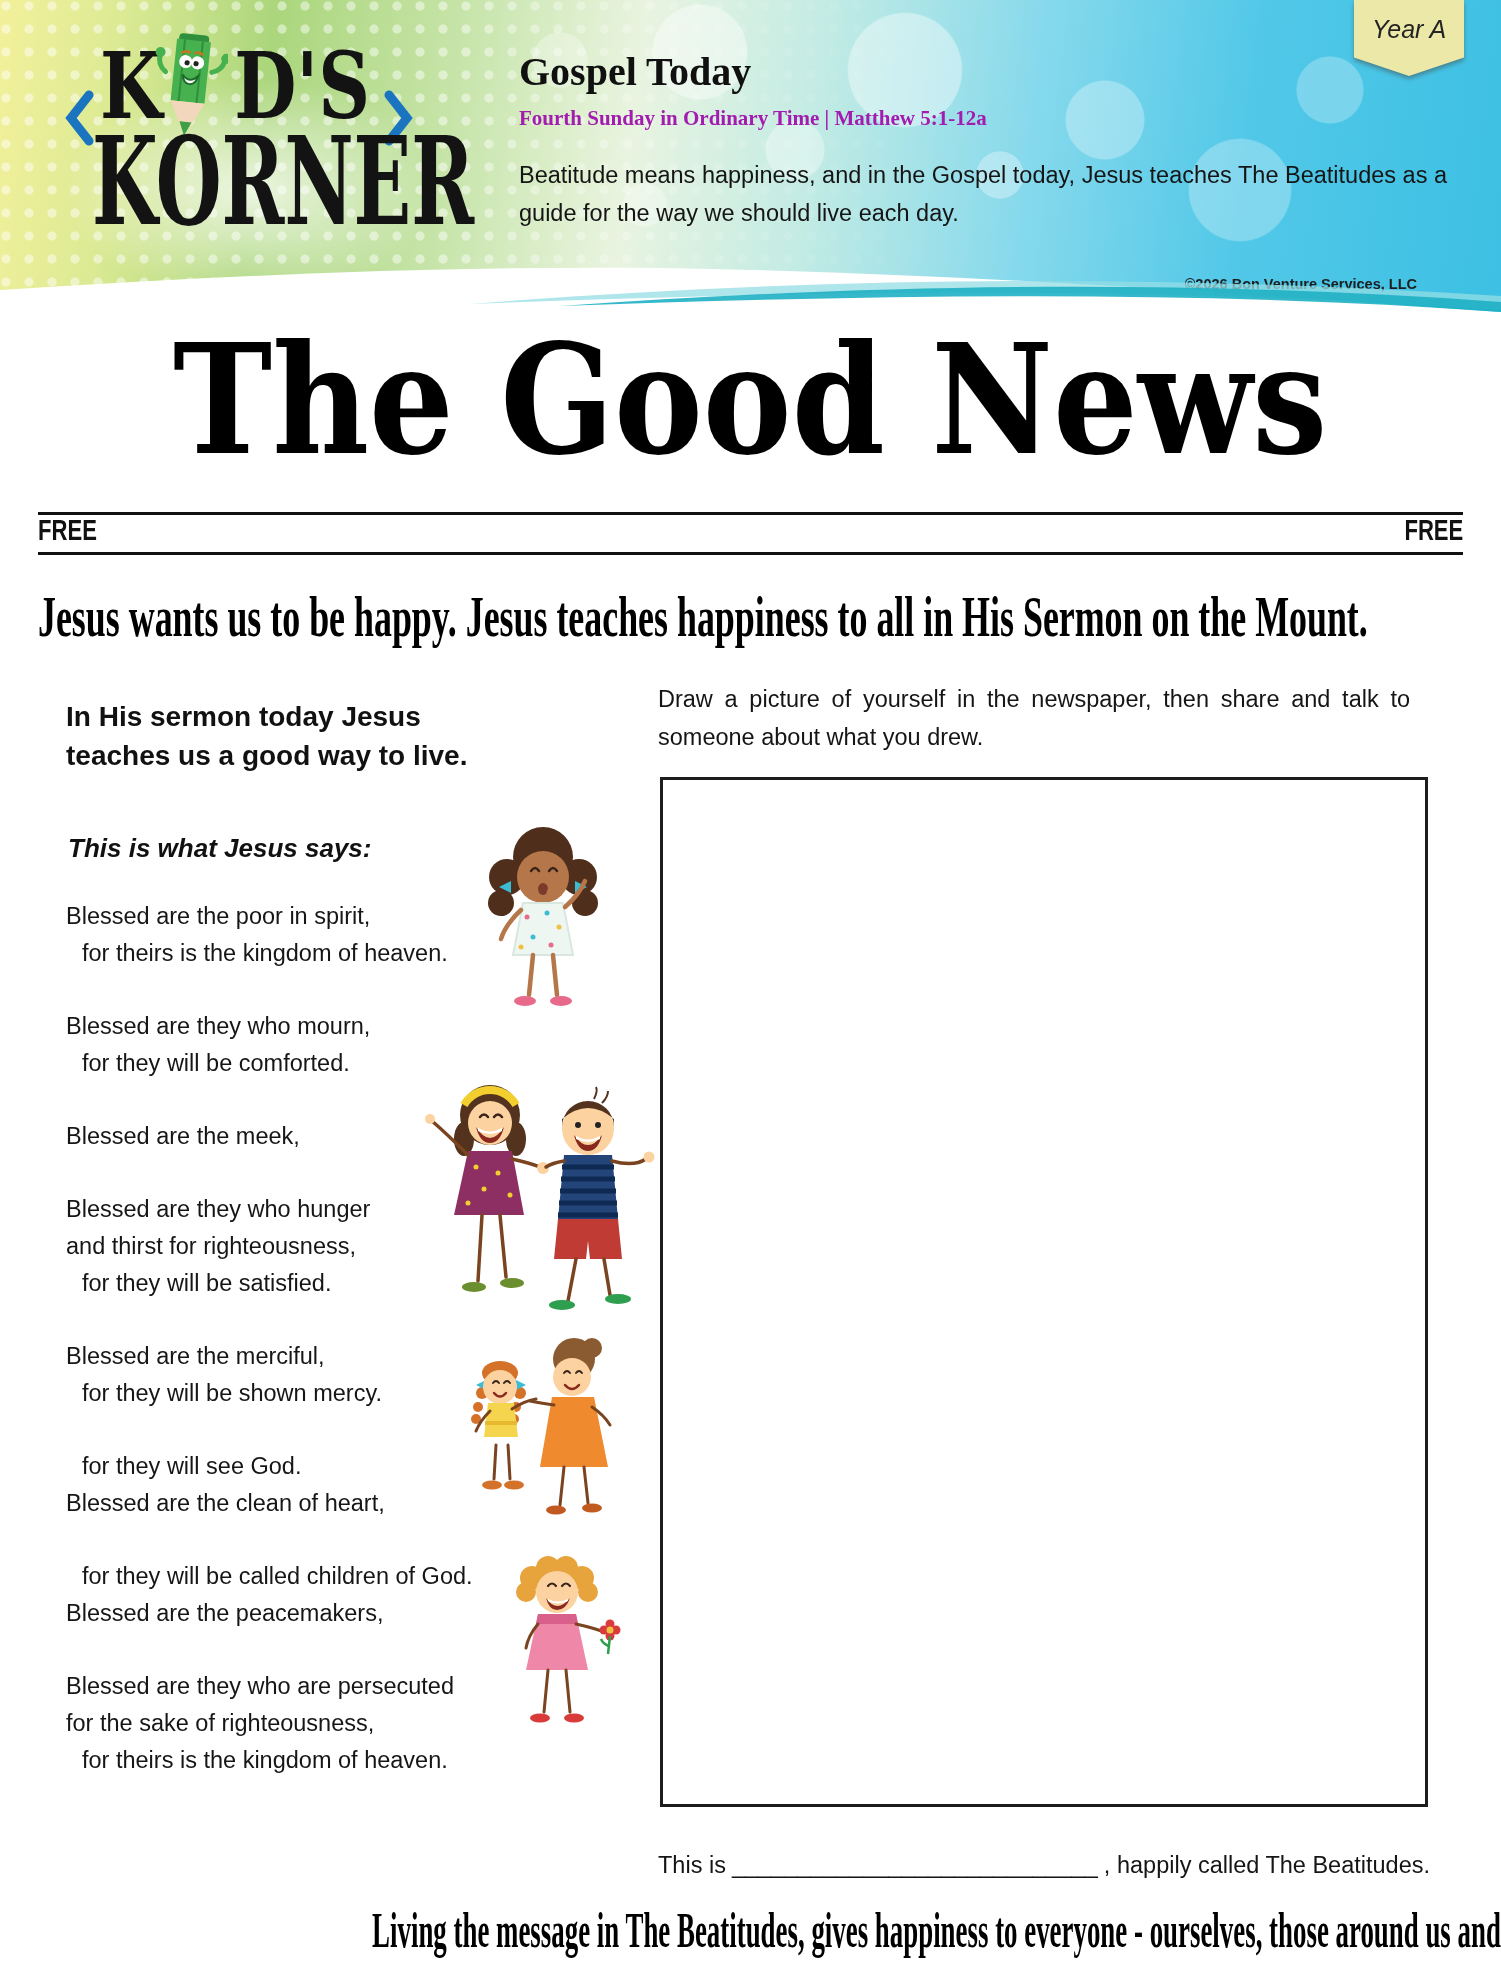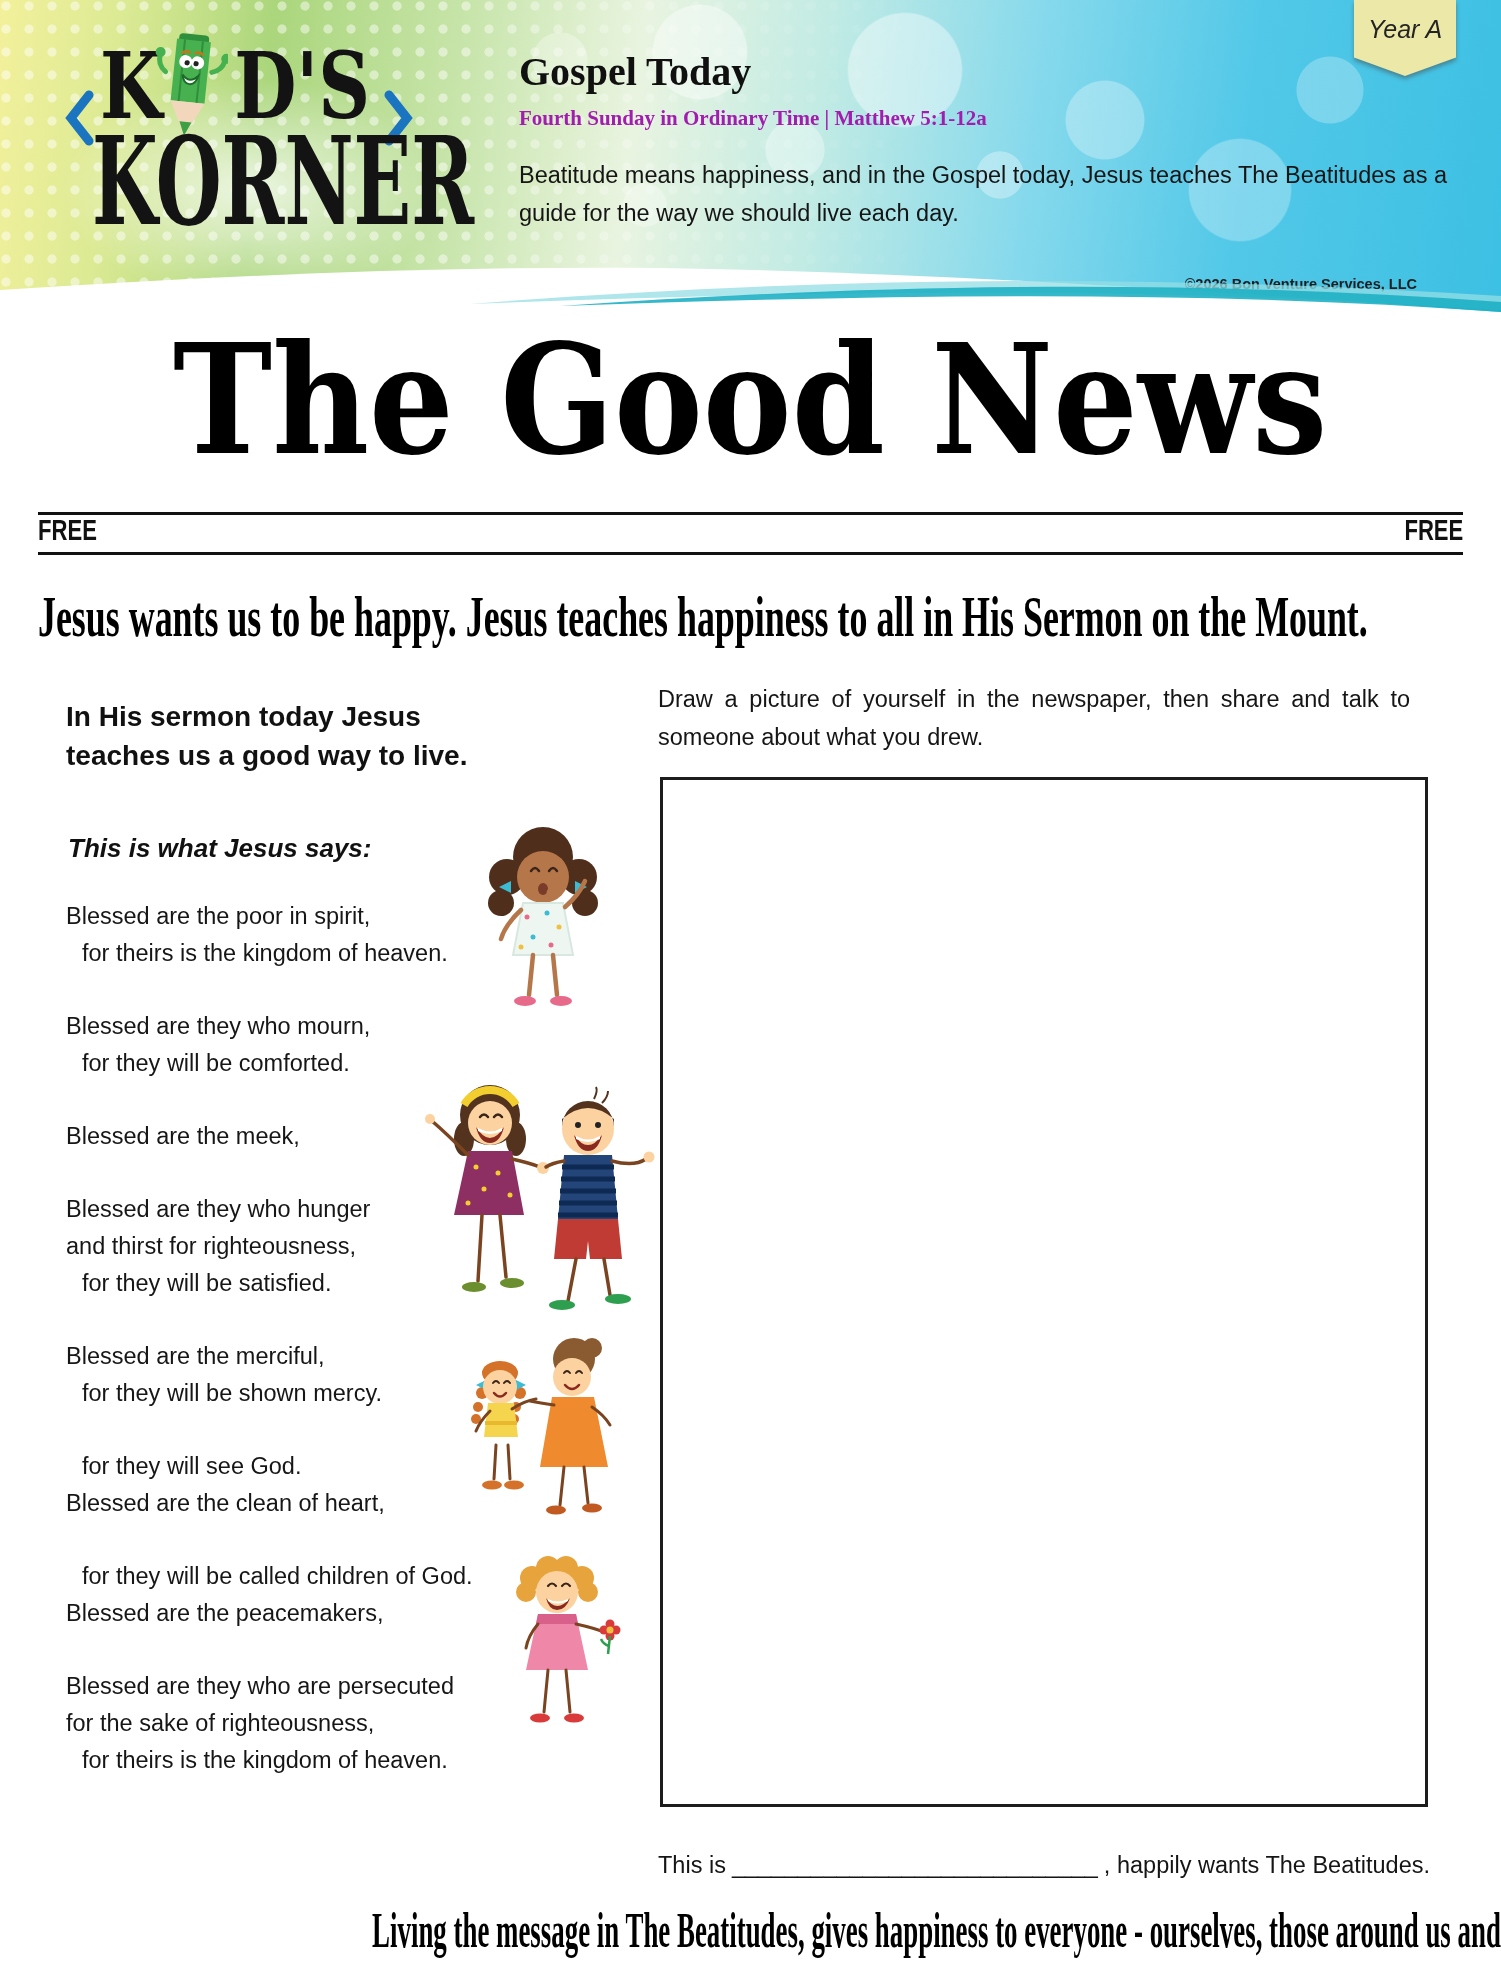--- a/index.html
+++ b/index.html
@@ -43,21 +43,21 @@
     transform:scaleX(.62);transform-origin:0 0;color:#131313;}
 
   .gtitle{position:absolute;left:519px;top:48px;font-family:Liberation Serif, serif;
     font-weight:700;font-size:40px;color:#101010;}
   .gsub{position:absolute;left:519px;top:106px;font-family:Liberation Serif, serif;
     font-weight:700;font-size:21px;color:#a21caf;}
   .gdesc{position:absolute;left:519px;top:156px;width:975px;font-size:23.5px;
     line-height:38px;color:#151515;}
   .copyright{position:absolute;right:84px;top:276px;font-size:14.5px;font-weight:700;color:#1d1d1d;}
 
-  .ribbon-wrap{position:absolute;left:1354px;top:0;width:102px;height:80px;
+  .ribbon-wrap{position:absolute;left:1354px;top:0;width:110px;height:80px;
     filter:drop-shadow(0 3px 2px rgba(70,70,70,.5));}
   .ribbon{width:100%;height:100%;background:#ece9a8;
     clip-path:polygon(0 0,100% 0,100% 72%,50% 95%,0 72%);
     box-sizing:border-box;padding-top:15px;text-align:center;
     font-style:italic;font-size:25px;color:#242424;}
 
   
   .gn{position:absolute;left:0;top:318px;width:1501px;text-align:center;
     font-family:"DejaVu Serif",serif;font-weight:700;font-size:148px;line-height:1.1;color:#000;}
   .gn span{display:inline-block;white-space:nowrap;transform:scale(.9,1.03);}
@@ -354,20 +354,20 @@
     </g>
     <path d="M56,130 L52,172" stroke="#7a4420" stroke-width="3" stroke-linecap="round"></path>
     <path d="M74,130 L78,172" stroke="#7a4420" stroke-width="3" stroke-linecap="round"></path>
     <ellipse cx="48" cy="178" rx="10" ry="4.5" fill="#d93a3a"></ellipse>
       <ellipse cx="82" cy="178" rx="10" ry="4.5" fill="#d93a3a"></ellipse>
   </svg>
 
   <div class="instruction">Draw a picture of yourself in the newspaper, then share and talk to someone about what you drew.</div>
   <div class="drawbox"></div>
   <div class="caption">
-    <span>This is</span><span>____________________________</span><span>, happily wants The Beatitudes.</span>
+    <span>This is</span><span>____________________________</span><span>, happily called The Beatitudes.</span>
   </div>
 
   <div class="footer">
     <span>Living the message in The Beatitudes, gives happiness to everyone - ourselves, those around us and especially Jesus!</span>
   </div>
 
 </div>
 
 </body></html>

